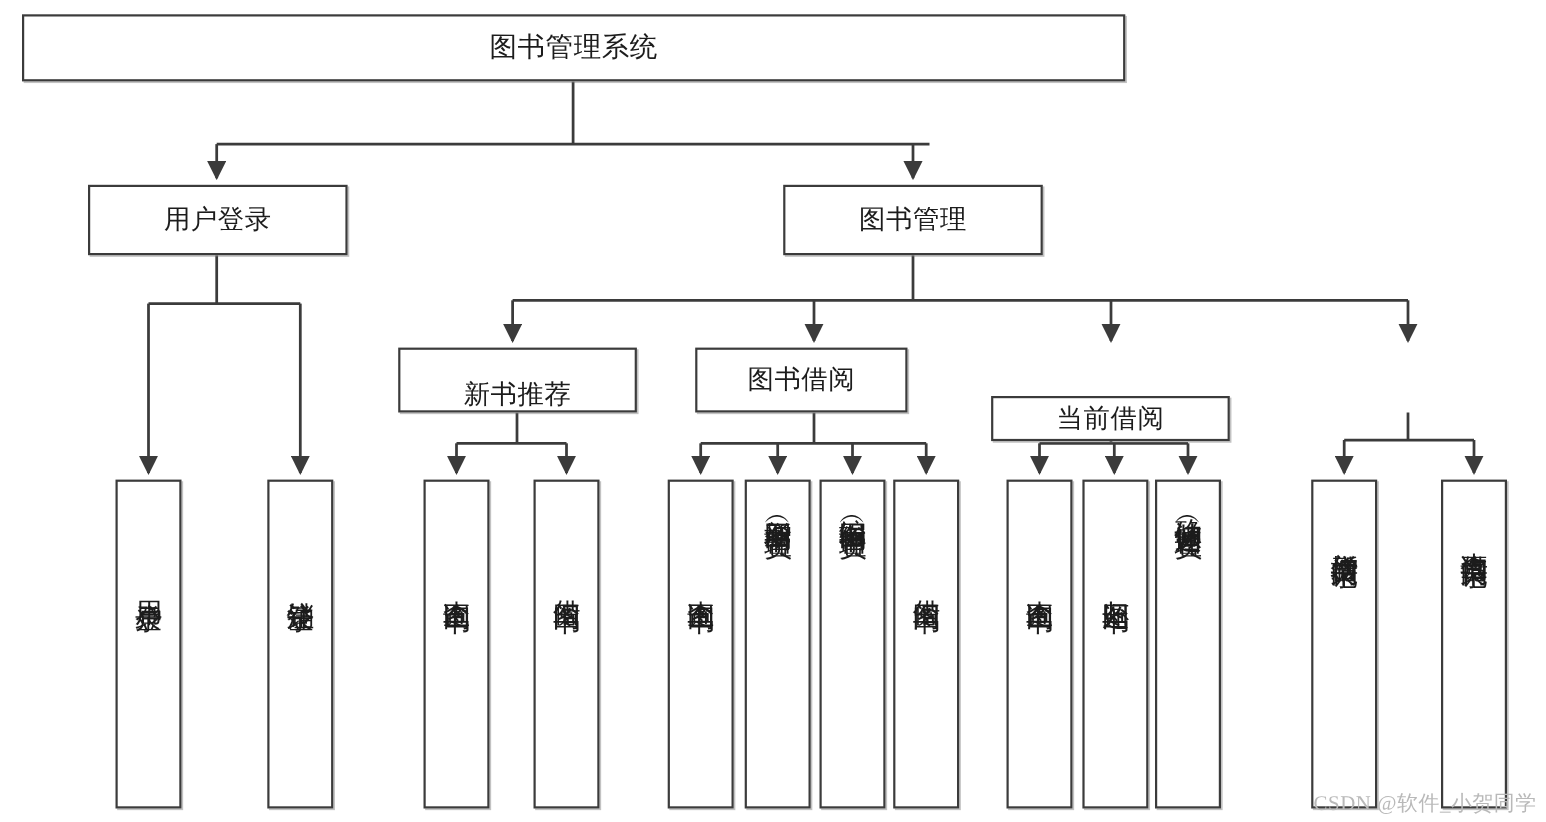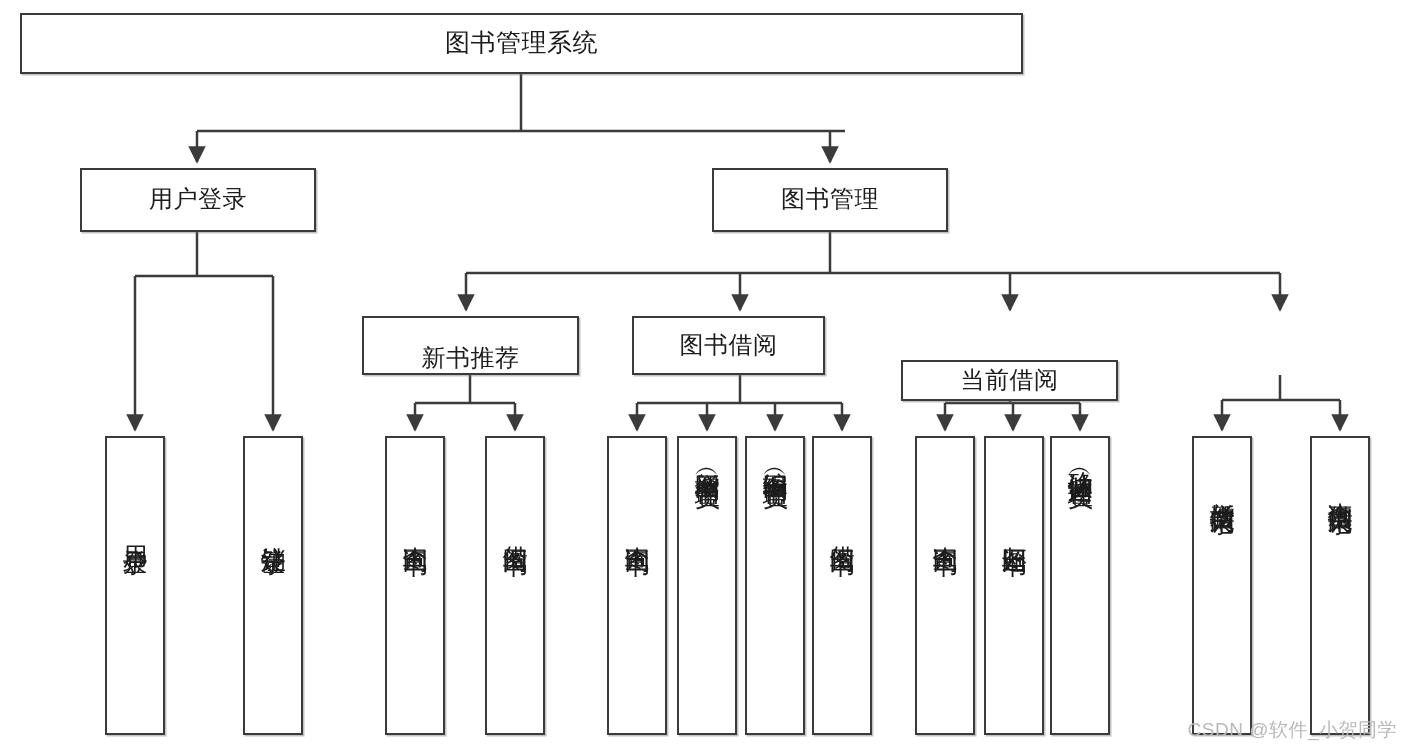--- a/index.html
+++ b/index.html
@@ -63,21 +63,21 @@
   .node-leaf.leaf-med .label   { margin-top: 30px; }
 
   #watermark {
     position: absolute;
     right: 8px;
     bottom: 4px;
     font-size: 19px;
     color: #b9b9b9;
     letter-spacing: 0.5px;
     white-space: nowrap;
-    font-family: Liberation Sans, sans-serif;
+    font-family: Liberation Serif, serif;
   }
 </style>
 </head>
 <body>
 
 <div id="diagram-root">
 
   <svg id="connectors" viewBox="0 0 1405 747" xmlns="http://www.w3.org/2000/svg">
     <defs>
       <marker id="arrow" viewBox="0 0 10 10" refX="9" refY="5" markerWidth="7" markerHeight="7" orient="auto-start-reverse">

